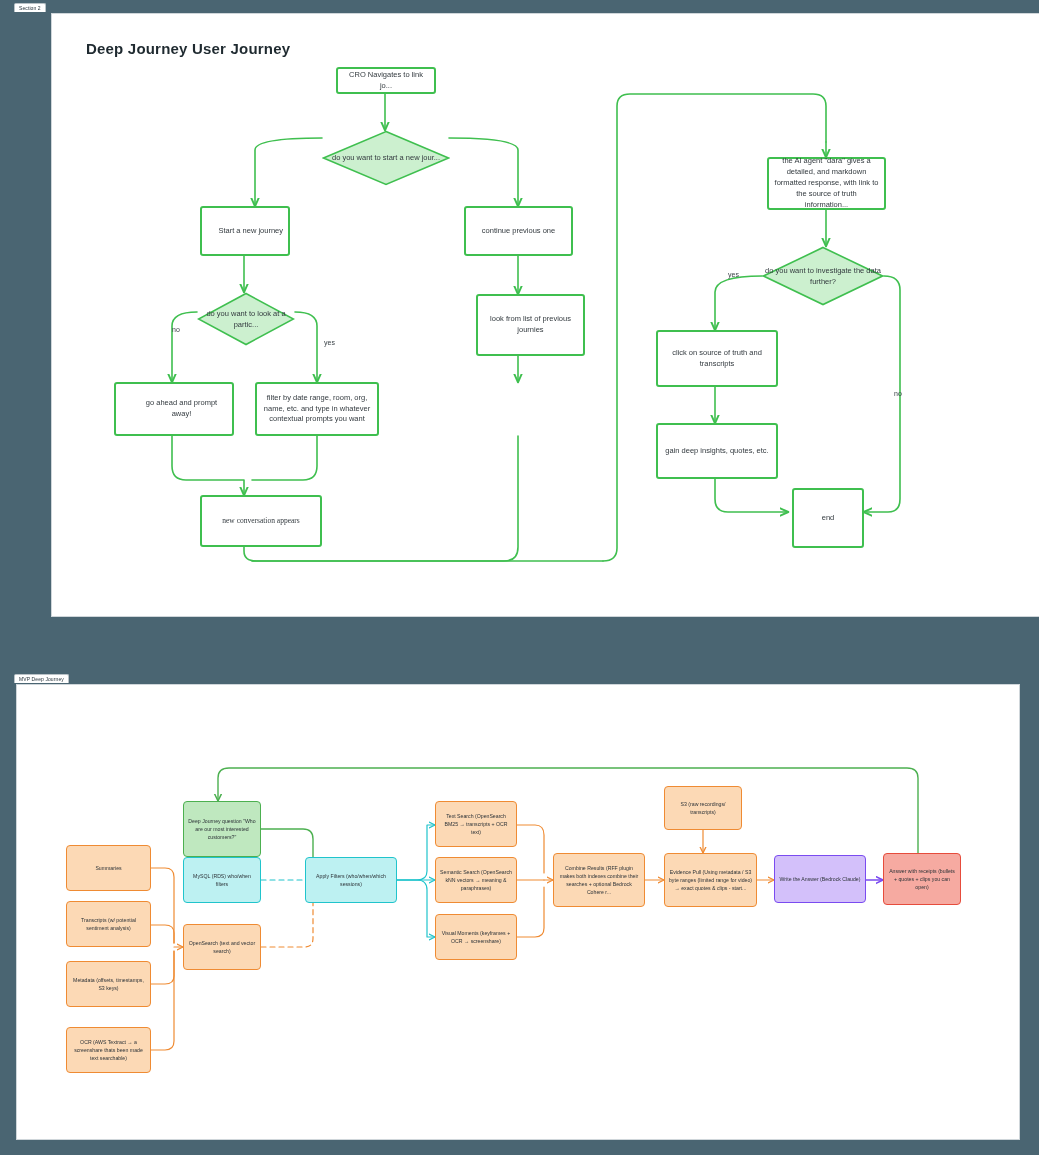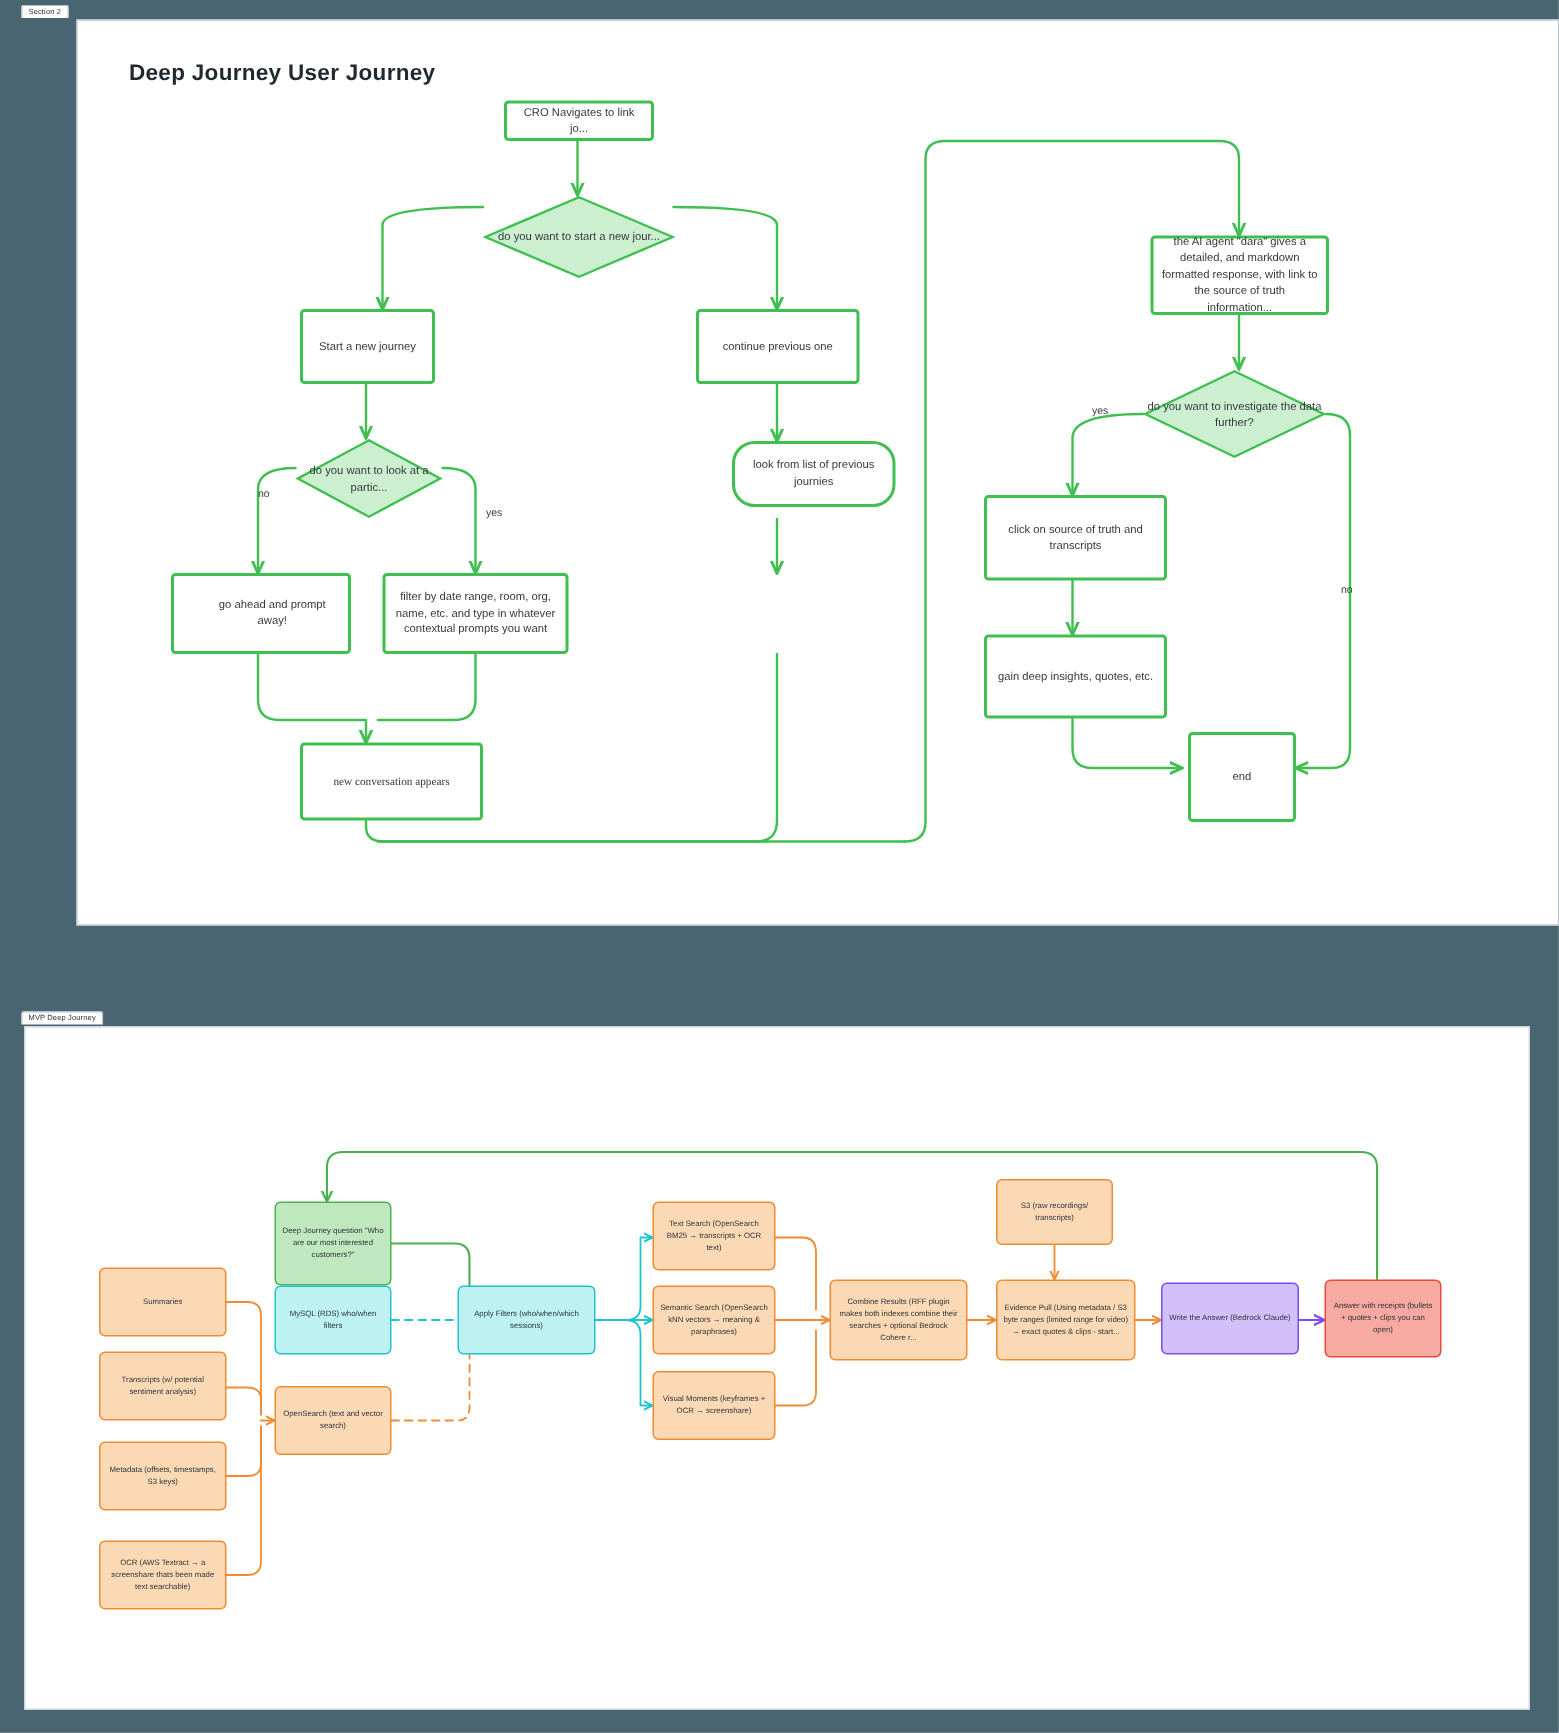--- a/index.html
+++ b/index.html
@@ -168,21 +168,21 @@
       <span class="lbl">CRO Navigates to link jo...</span>
     </div>
 
     <div class="g-dia-wrap" style="left:270px; top:116px; width:128px; height:56px;">
       <svg width="128" height="56">
           <polygon points="64,1.5 126.5,28 64,54.5 1.5,28" fill="#ccf0cf" stroke="#3fbf4f" stroke-width="1.6"></polygon>
         </svg>
       <div class="dtext">do you want to start a new jour...</div>
     </div>
 
-    <div class="node g-box" style="left:148px; top:192px; width:90px; height:50px;">
+    <div class="node g-box" style="left:148px; top:192px; width:90px; height:50px;text-align:right;">
       <span class="lbl">Start a new journey</span>
     </div>
 
     <div class="node g-box" style="left:412px; top:192px; width:109px; height:50px;">
       <span class="lbl">continue previous one</span>
     </div>
 
     <div class="g-dia-wrap" style="left:145px; top:278px; width:98px; height:54px;">
       <svg width="98" height="54">
           <polygon points="49,1.5 96.5,27 49,52.5 1.5,27" fill="#ccf0cf" stroke="#3fbf4f" stroke-width="1.6"></polygon>
@@ -194,21 +194,21 @@
     <div class="edge-label" style="left:272px; top:325px;">yes</div>
 
     <div class="node g-box" style="left:62px; top:368px; width:120px; height:54px;padding-left:15px;">
       <span class="lbl">go ahead and prompt away!</span>
     </div>
 
     <div class="node g-box" style="left:203px; top:368px; width:124px; height:54px;">
       <span class="lbl">filter by date range, room, org, name, etc.  and type in whatever contextual prompts you want</span>
     </div>
 
-    <div class="node g-box" style="left:436px; top:280px; width:109px; height:44px;border-radius:15px;">
+    <div class="node g-box" style="left:424px; top:280px; width:109px; height:62px;">
       <span class="lbl">look from list of previous journies</span>
     </div>
 
 
     <div class="node g-box" style="left:148px; top:481px; width:122px; height:52px;font-family:Liberation Serif, serif;">
       <span class="lbl">new conversation appears</span>
     </div>
 
     <div class="node g-box" style="left:715px; top:143px; width:119px; height:53px;">
       <span class="lbl">the AI agent "dara" gives a detailed, and markdown formatted response, with link to the source of truth information...</span>

